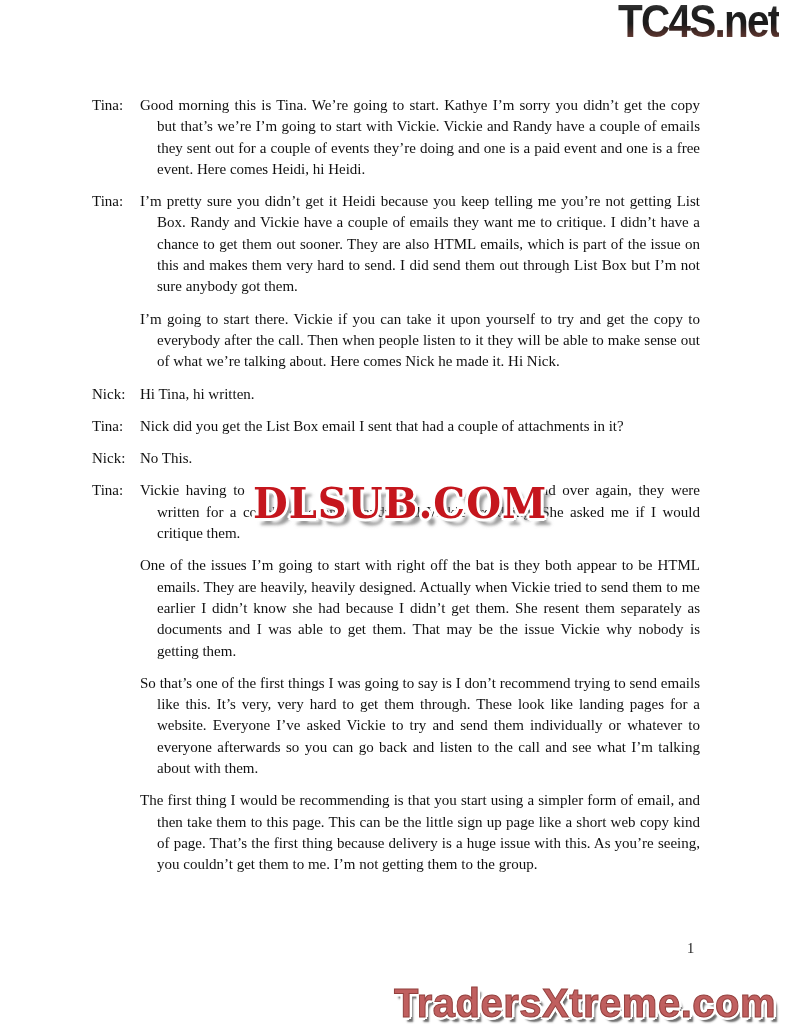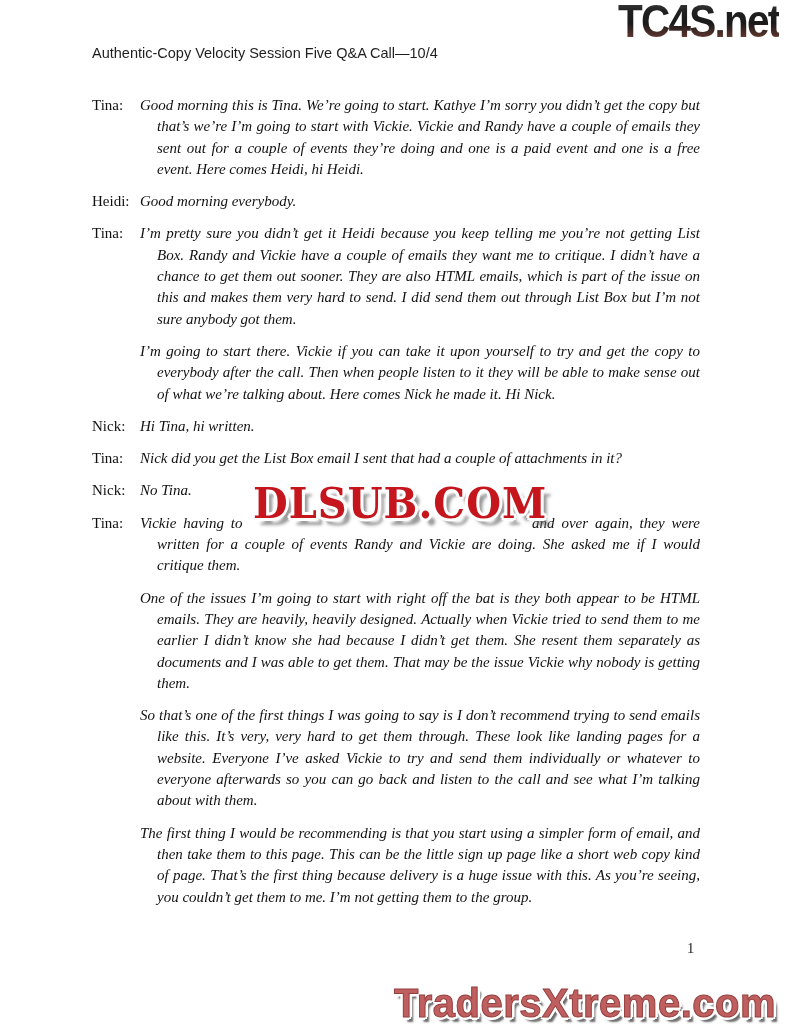--- a/index.html
+++ b/index.html
@@ -19,21 +19,21 @@
   .header-title {
     position:absolute; left:92px; top:45px;
     font-family:"Liberation Sans", sans-serif; font-size:14.5px; color:#1f1f1f;
   }
   .content {
     position:absolute; left:92px; top:95px; width:608px;
     font-size:15px; line-height:21.3px; color:#111; text-align:justify;
   }
   .para { position:relative; margin:0 0 11px 48px; }
   .speaker { position:absolute; left:-48px; top:0; white-space:nowrap; }
-  .ptext { padding-left:17px; text-indent:-17px;font-style:italic; }
+  .ptext { padding-left:17px; text-indent:-17px; }
   .wm-gap { display:inline-block; width:276px; height:1px; }
   .watermark {
     position:absolute; left:253px; top:479px; width:284px; text-align:center;
     font-family:"DejaVu Serif", serif; font-weight:bold; font-size:40px;
     letter-spacing:1px; color:#c5161d; transform:scaleY(1.06);
     text-shadow:
       -2px -2px 0 #fff, 2px -2px 0 #fff, -2px 2px 0 #fff, 2px 2px 0 #fff,
       -3px 0 0 #fff, 3px 0 0 #fff, 0 -3px 0 #fff, 0 3px 0 #fff,
       6px 7px 3px rgba(110,110,110,0.7);
   }
@@ -51,33 +51,28 @@
     font-size:14.5px; color:#222;
   }
 </style>
 </head>
 <body>
 
 <div class="page">
 
   <div class="logo">TC4S.net</div>
 
-  <div class="header-title">Authentic-Copy Velocity Session Five Q&amp;A Call—10/4</div>
 
   <div class="content">
 
     <div class="para">
       <span class="speaker">Tina:</span>
       <div class="ptext">Good morning this is Tina. We’re going to start. Kathye I’m sorry you didn’t get the copy but that’s we’re I’m going to start with Vickie. Vickie and Randy have a couple of emails they sent out for a couple of events they’re doing and one is a paid event and one is a free event. Here comes Heidi, hi Heidi.</div>
     </div>
 
-    <div class="para">
-      <span class="speaker">Heidi:</span>
-      <div class="ptext">Good morning everybody.</div>
-    </div>
 
     <div class="para">
       <span class="speaker">Tina:</span>
       <div class="ptext">I’m pretty sure you didn’t get it Heidi because you keep telling me you’re not getting List Box. Randy and Vickie have a couple of emails they want me to critique. I didn’t have a chance to get them out sooner. They are also HTML emails, which is part of the issue on this and makes them very hard to send. I did send them out through List Box but I’m not sure anybody got them.</div>
     </div>
 
     <div class="para">
       <span class="speaker"></span>
       <div class="ptext">I’m going to start there. Vickie if you can take it upon yourself to try and get the copy to everybody after the call. Then when people listen to it they will be able to make sense out of what we’re talking about. Here comes Nick he made it. Hi Nick.</div>
     </div>
@@ -87,21 +82,21 @@
       <div class="ptext">Hi Tina, hi written.</div>
     </div>
 
     <div class="para">
       <span class="speaker">Tina:</span>
       <div class="ptext">Nick did you get the List Box email I sent that had a couple of attachments in it?</div>
     </div>
 
     <div class="para">
       <span class="speaker">Nick:</span>
-      <div class="ptext">No Tina.</div>
+      <div class="ptext">No This.</div>
     </div>
 
     <div class="para">
       <span class="speaker">Tina:</span>
       <div class="ptext"><span>Vickie having to</span> <span class="wm-gap"></span> <span>and over again, they were written for a couple of events Randy and Vickie are doing. She asked me if I would critique them.</span></div>
     </div>
 
     <div class="para">
       <span class="speaker"></span>
       <div class="ptext">One of the issues I’m going to start with right off the bat is they both appear to be HTML emails. They are heavily, heavily designed. Actually when Vickie tried to send them to me earlier I didn’t know she had because I didn’t get them. She resent them separately as documents and I was able to get them. That may be the issue Vickie why nobody is getting them.</div>

